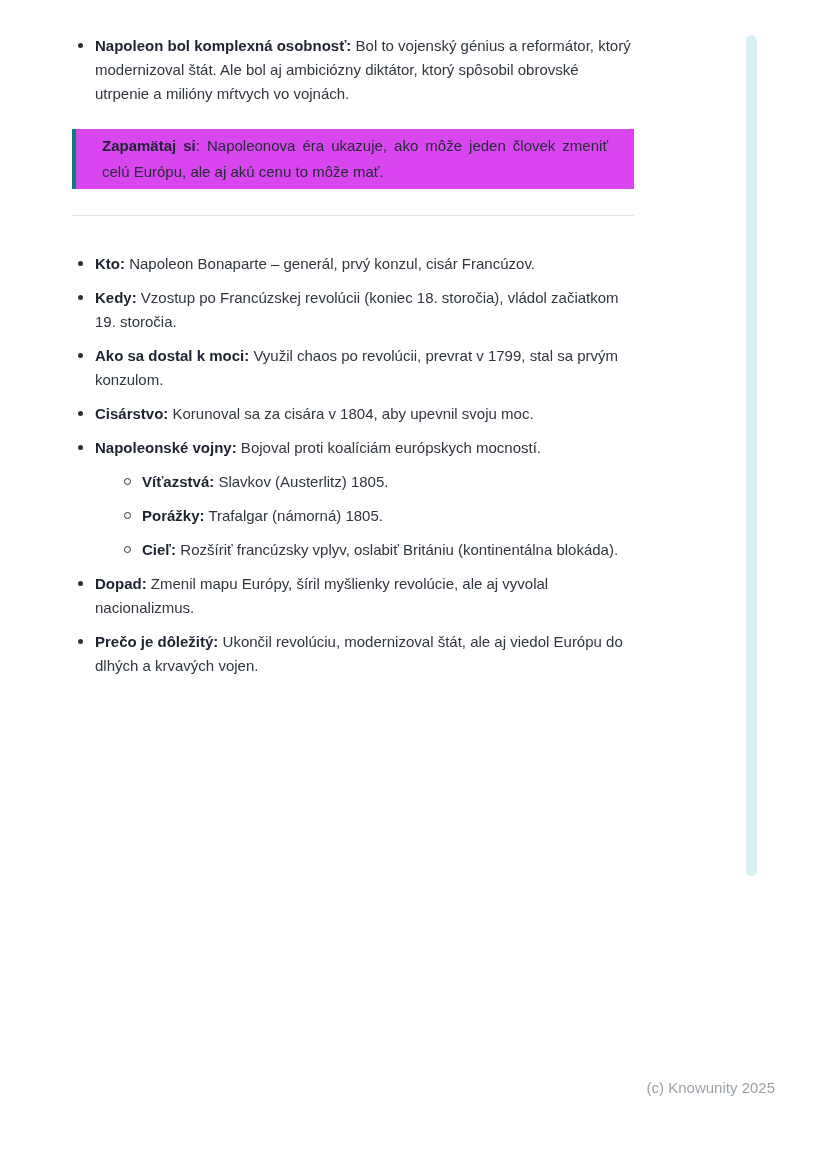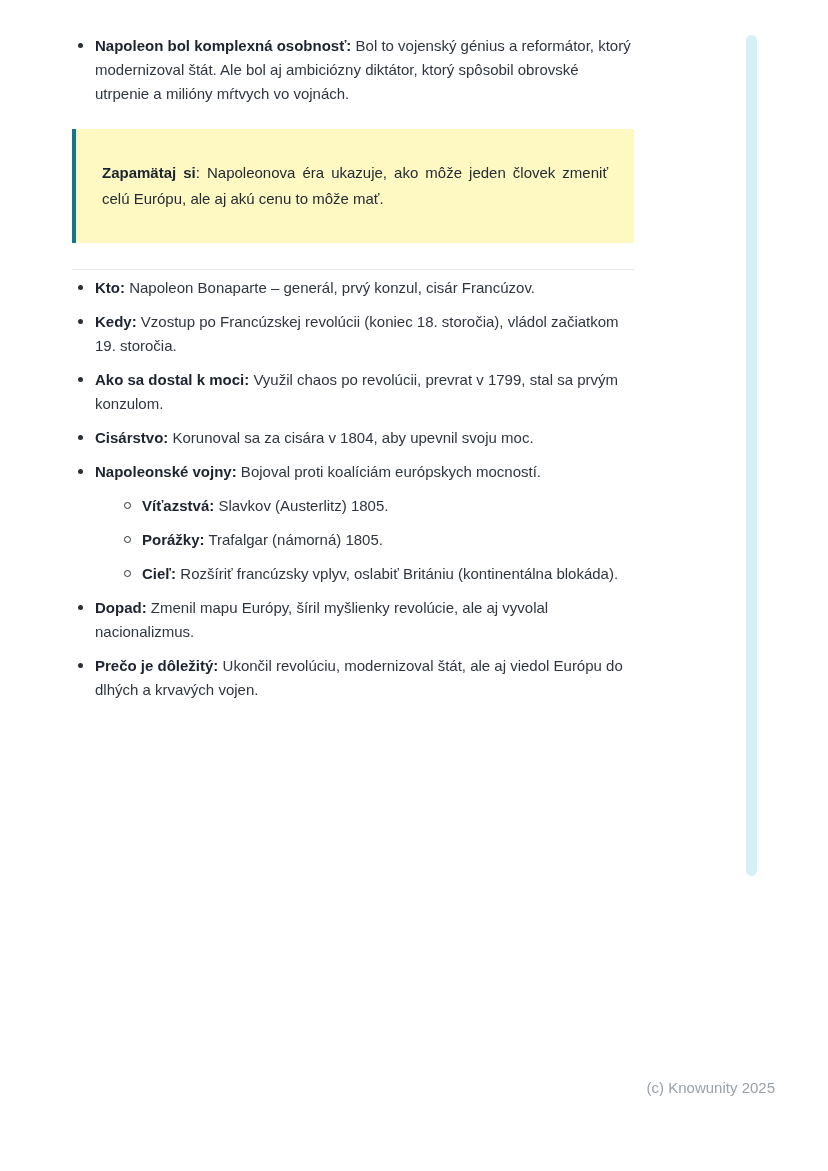--- a/index.html
+++ b/index.html
@@ -54,23 +54,23 @@
     width: 5px; height: 5px;
     border-radius: 50%;
     border: 1.5px solid #2a3038;
     background: transparent;
     box-sizing: border-box;
     width: 7px; height: 7px;
   }
 
   .callout {
     margin-top: 23px;
-    background: #fef9c3;
+    background: #d946ef;
     border-left: 4px solid #157687;
-    padding: 31px 26px;
+    padding: 4px 26px;
   }
   .callout p {
     margin: 0;
     font-size: 15px;
     line-height: 26px;
     text-align: justify;
     color: #242b35;
   }
 
   .divider {
@@ -82,21 +82,21 @@
   .section-title {
     margin: 36px 0 0 0;
     font-size: 28px;
     line-height: 34px;
     font-weight: 700;
     color: #1598bb;
     padding-bottom: 15px;
     border-bottom: 2px solid #a9d9e7;
   }
 
-  .summary-list { margin-top: 6px; }
+  .summary-list { margin-top: 36px; }
 
   .footer {
     position: absolute;
     right: 53px;
     bottom: 54px;
     font-size: 15px;
     color: #9aa1a9;
   }
 
   .side-rail {

